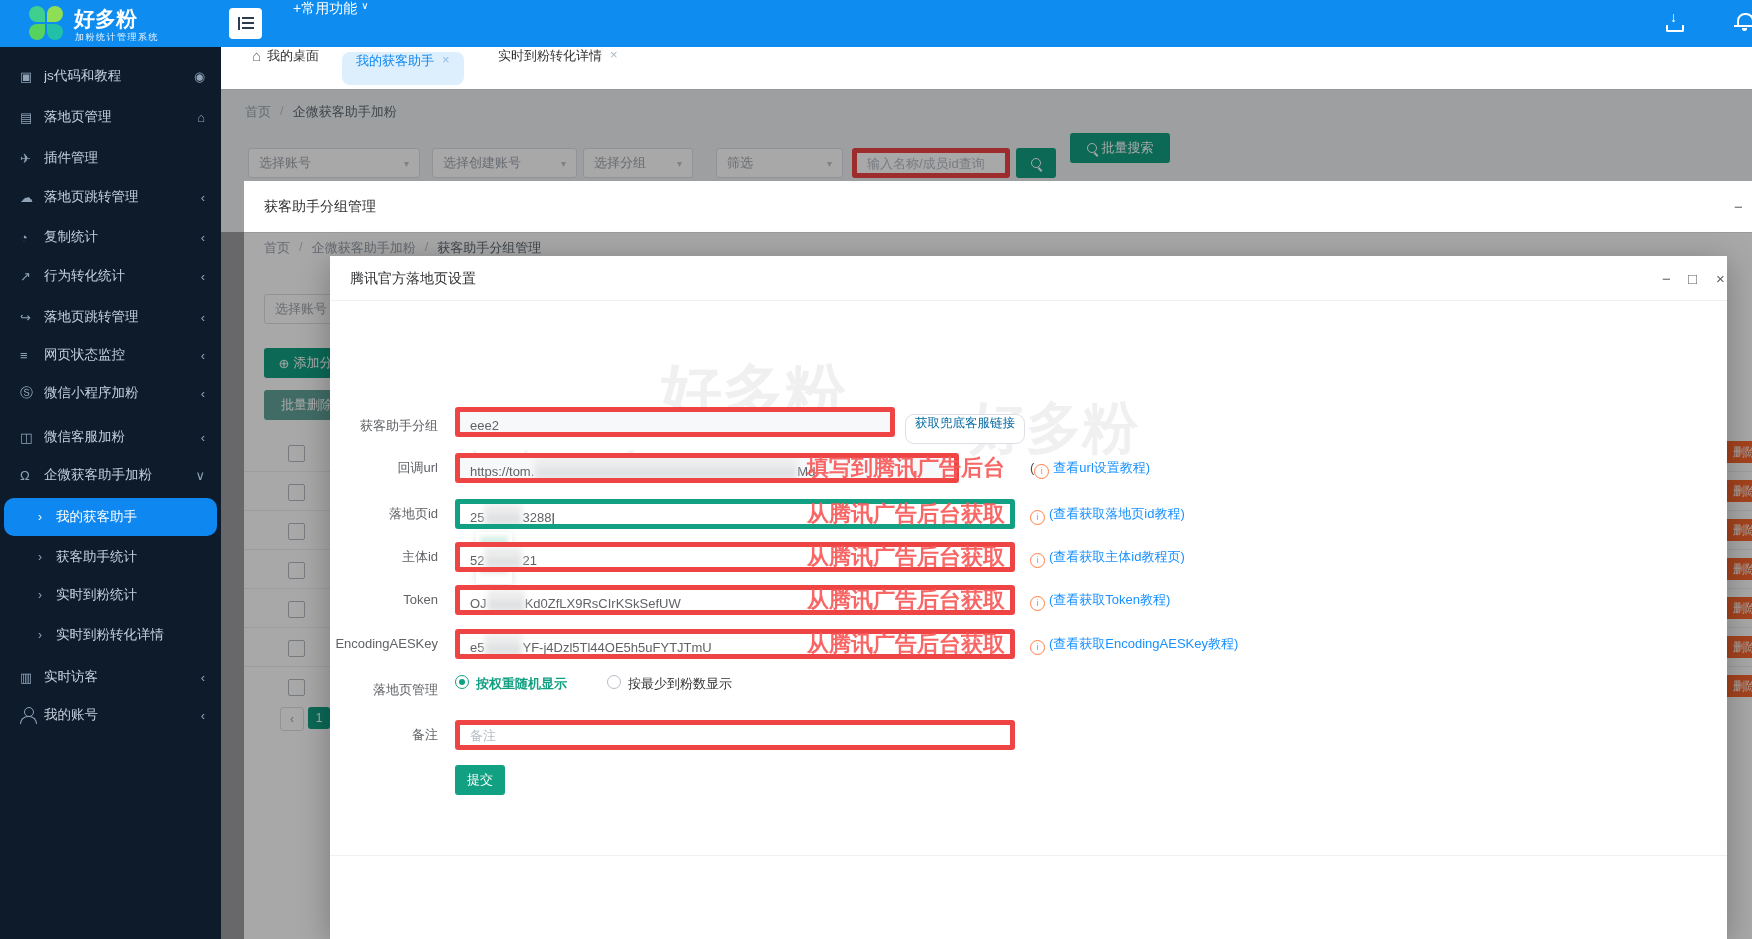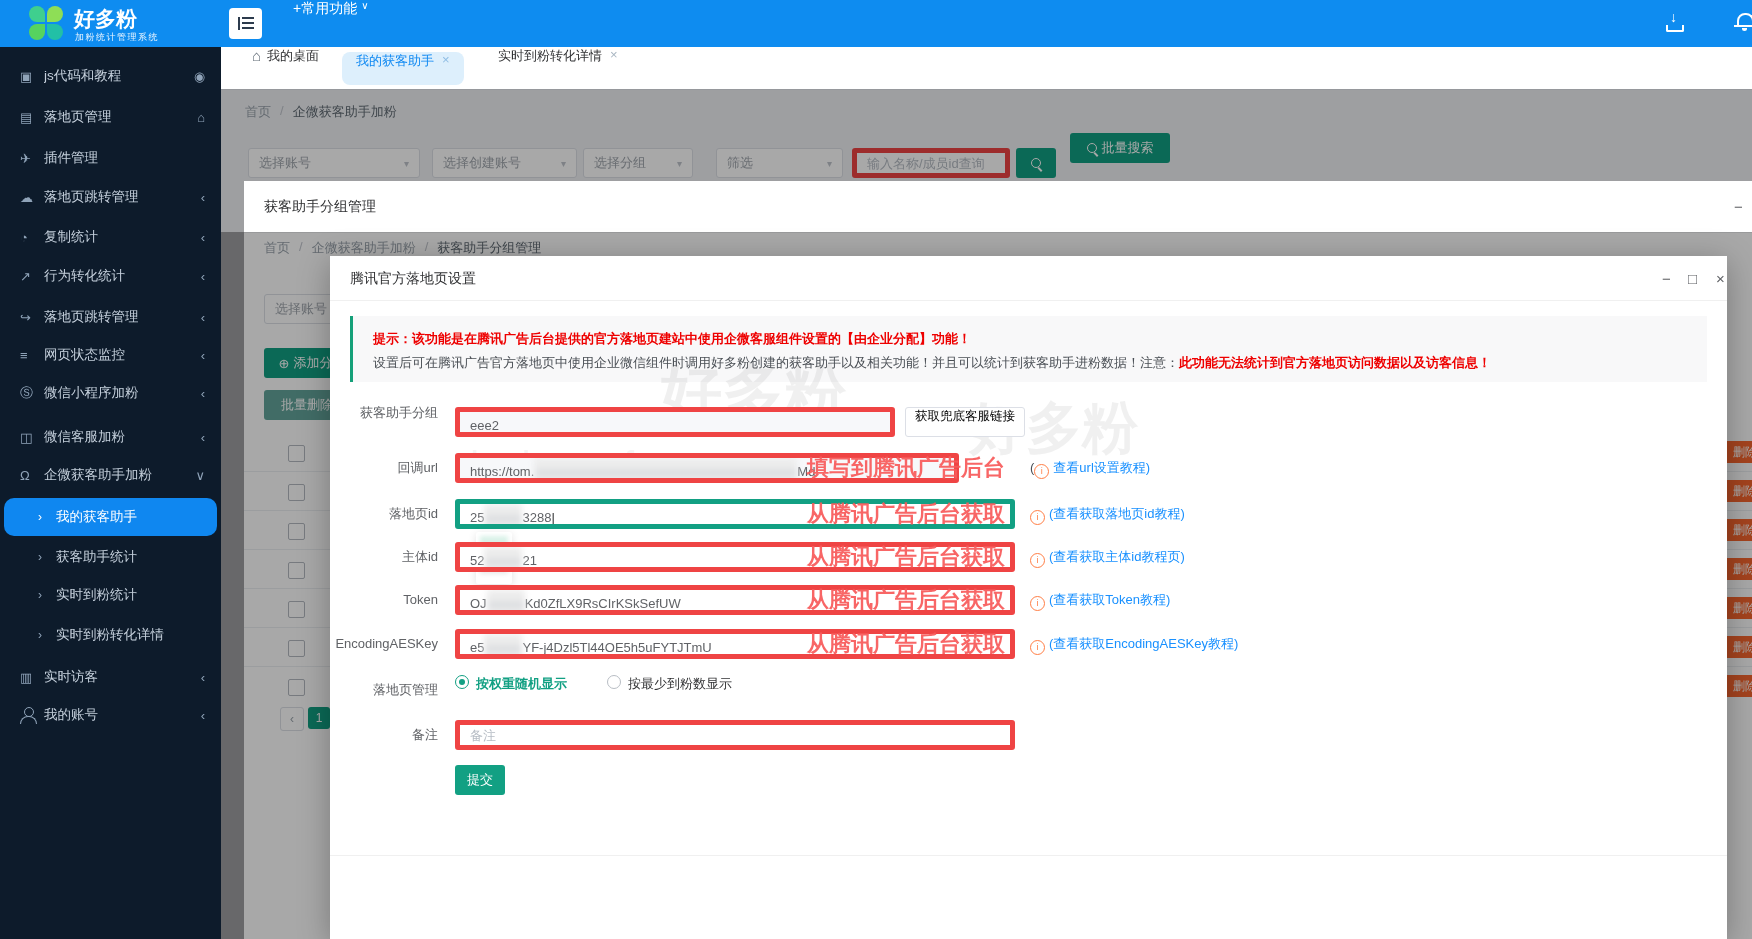--- a/index.html
+++ b/index.html
@@ -282,34 +282,28 @@
 
 <div class="abs" style="left:330px;top:256px;width:1397px;height:683px;background:#fff;z-index:40;box-shadow:0 6px 30px rgba(0,0,0,.28);overflow:hidden">
 
   <div class="abs" style="left:0;top:0;width:1397px;height:44px;border-bottom:1px solid #f0f0f0">
     <span class="abs" style="left:20px;top:0;line-height:44px;font-size:14px;color:#303133">腾讯官方落地页设置</span>
     <span class="abs wctl" style="left:1318px;top:14px">−</span>
     <span class="abs wctl" style="left:1344px;top:14px">□</span>
     <span class="abs wctl" style="left:1372px;top:14px">×</span>
   </div>
 
-  <div class="abs" style="left:20px;top:60px;width:1357px;height:66px;background:#f8f8f9;border-left:3px solid #15a079;box-sizing:border-box;padding:11px 0 0 20px">
-    <div style="font-size:13px;line-height:24px;color:#ee0000;font-weight:bold">提示：该功能是在腾讯广告后台提供的官方落地页建站中使用企微客服组件设置的【由企业分配】功能！</div>
-    <div style="font-size:13px;line-height:24px;color:#4a4f55">
-      <span>设置后可在腾讯广告官方落地页中使用企业微信组件时调用好多粉创建的获客助手以及相关功能！并且可以统计到获客助手进粉数据！注意：</span><span style="color:#ee0000;font-weight:bold">此功能无法统计到官方落地页访问数据以及访客信息！</span>
-    </div>
-  </div>
 
   <div class="wm" style="left:330px;top:95px;font-size:62px">好多粉</div>
   <div class="wm" style="left:640px;top:135px;font-size:56px">好多粉</div>
   <div class="wm" style="left:140px;top:188px;font-size:40px;letter-spacing:16px;font-weight:normal;color:rgba(110,110,110,0.08)">hduofen.com</div>
 
-  <div class="lbl" style="top:142px">获客助手分组</div>
+  <div class="lbl" style="top:155px">获客助手分组</div>
   <div class="inp" style="left:125px;top:151px;width:440px;background:#f7f8fa"><span>eee2</span></div>
-  <div class="abs flex" style="left:575px;top:151px;width:120px;height:30px;border:1px solid #dcdfe6;border-radius:3px;box-sizing:border-box;justify-content:center;font-size:12.5px;color:#000000;background:#fff;cursor:pointer">获取兜底客服链接</div>
+  <div class="abs flex" style="left:575px;top:158px;width:120px;height:30px;border:1px solid #dcdfe6;border-radius:9px;box-sizing:border-box;justify-content:center;font-size:12.5px;color:#0369a1;background:#fff;cursor:pointer">获取兜底客服链接</div>
 
   <div class="lbl" style="top:197px">回调url</div>
   <div class="inp" style="left:125px;top:197px;width:504px;background:#f7f8fa">
     <span>https://tom.</span><span class="redact">xxxxxxxxxxxxxxxxxxxxxxxxxxxxxxxxxxxxxxxxxxxxxxxxxxxxxxxxxx</span><span>Md</span>
   </div>
   <div class="anno" style="top:197px">填写到腾讯广告后台</div>
   <div class="lnk" style="top:197px">
     <span style="color:#4a4f55">(</span><i class="iinfo">i</i><span>查看url设置教程)</span>
   </div>
 

